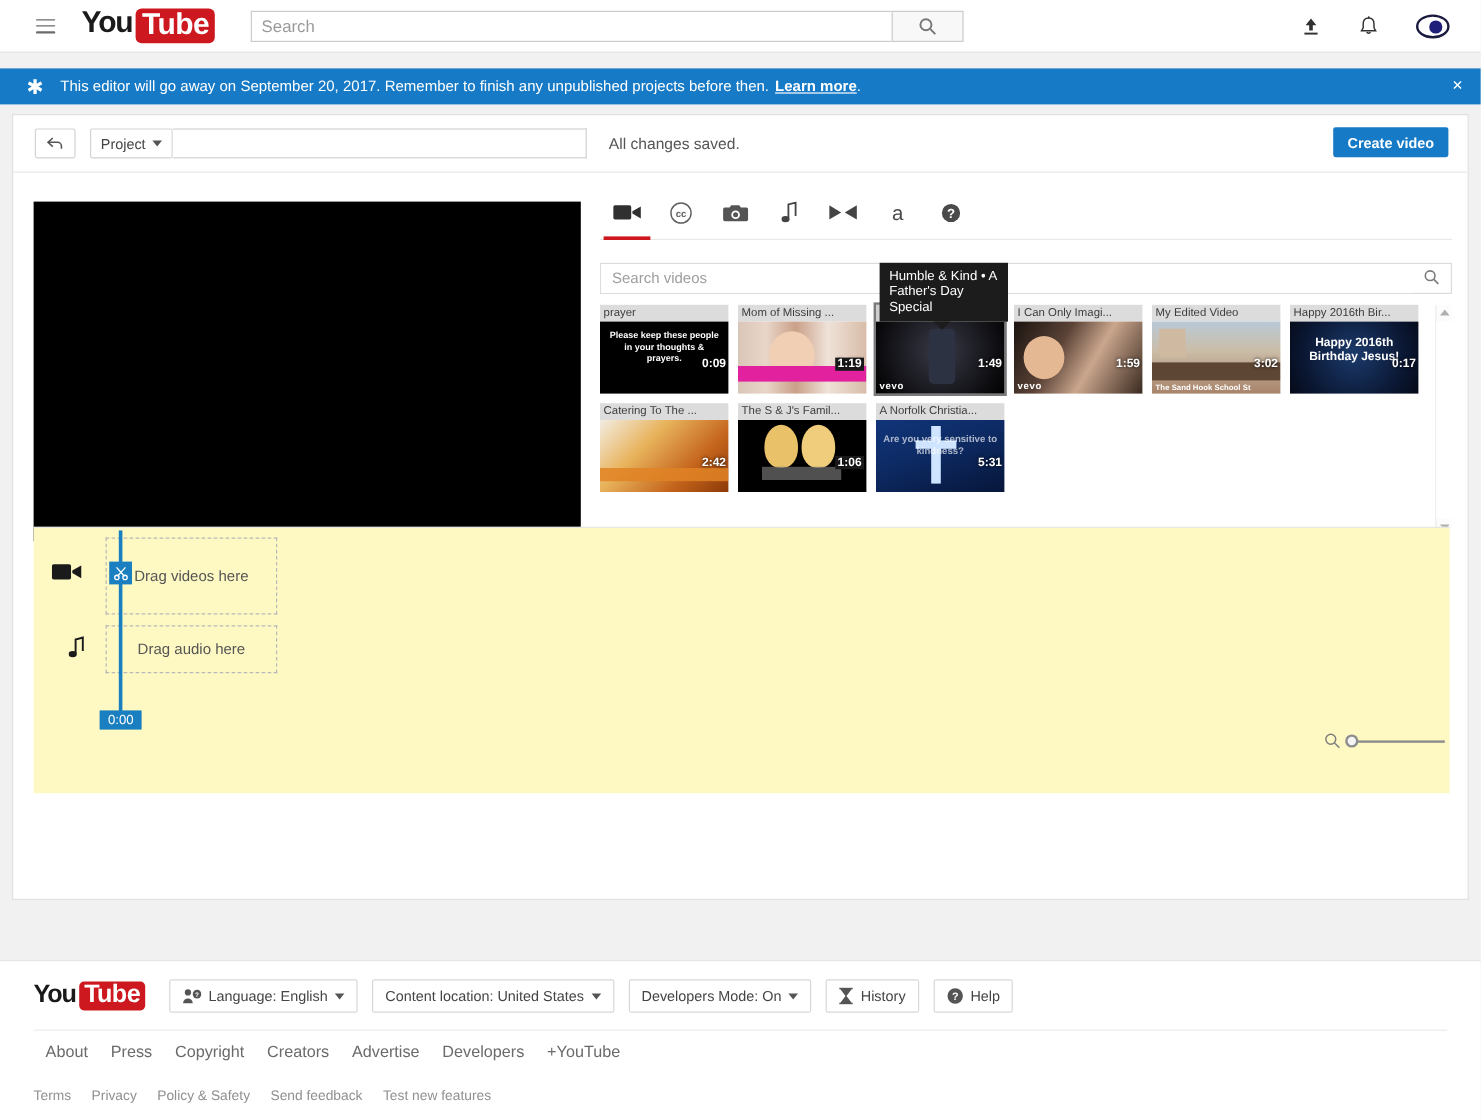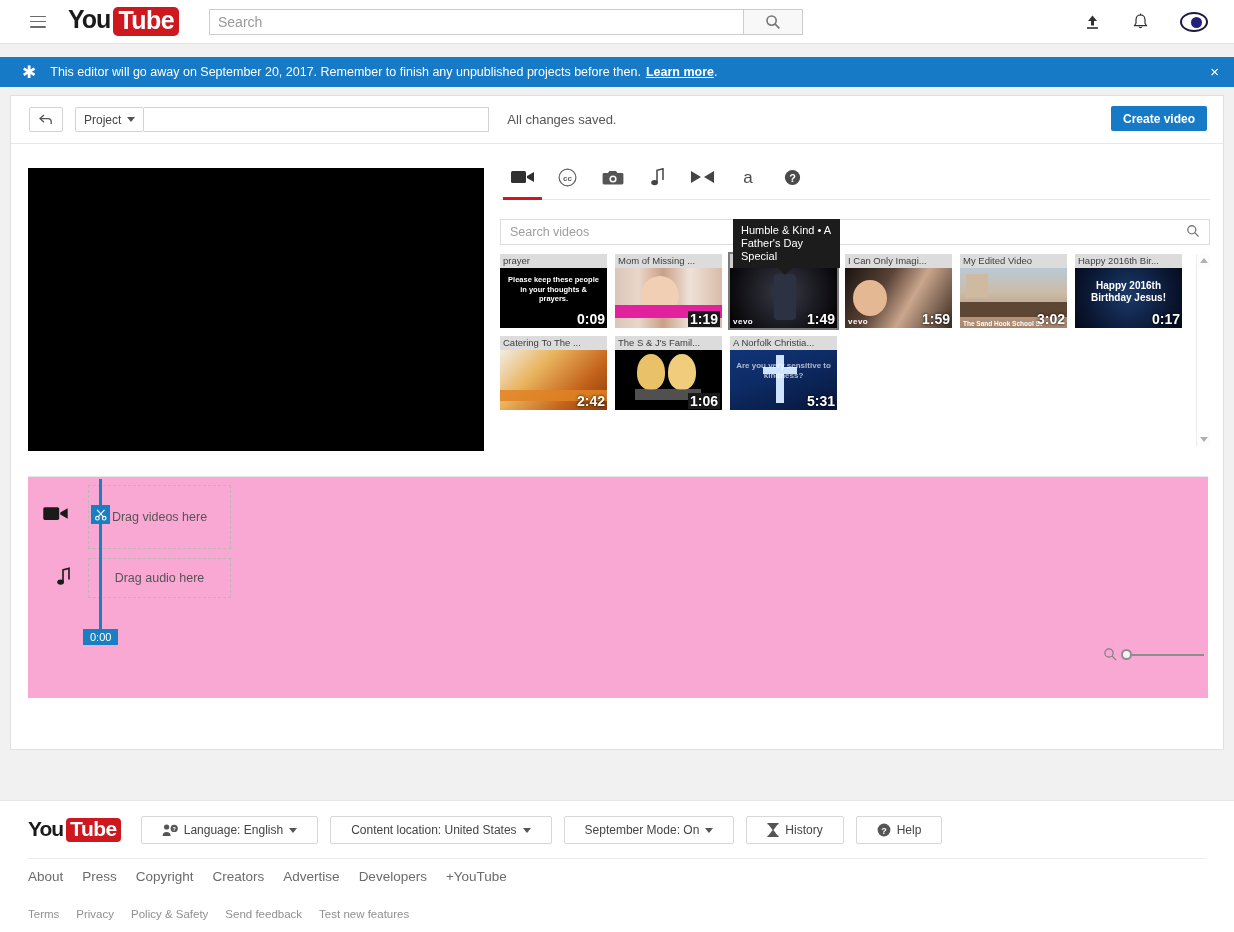--- a/index.html
+++ b/index.html
@@ -108,40 +108,40 @@
   .search-videos-input::placeholder { color:#9e9e9e; }
   .sv-icon { padding:0 9px; cursor:pointer; }
 
   .thumb-scroll { position:relative; margin-top:9px; width:710px; height:192px; }
   .thumb-grid { display:flex; flex-wrap:wrap; gap:8px; width:692px; }
   .thumb { width:107px; cursor:pointer; }
   .thumb-title { background:#dcdcdc; color:#3c3c3c; font-size:9.5px; height:14px;
     padding:1px 3px 0 3px; white-space:nowrap; overflow:hidden; }
   .thumb.selected .thumb-title { background:#cfcfcf; }
   .thumb-img { position:relative; width:107px; height:60px; overflow:hidden; background:#000; }
-  .thumb-dur { position:absolute; right:2px; bottom:1px; color:#fff; font-size:14px;
+  .thumb-dur { position:absolute; right:2px; bottom:19px; color:#fff; font-size:10px;
     font-weight:bold; text-shadow:0 0 3px #000;text-align:center; }
   .thumb-vevo { position:absolute; left:3px; bottom:2px; color:#fff; font-size:8px;
     font-weight:bold; letter-spacing:0.5px; }
   .thumb.selected { outline:2px solid #7a7a7a; }
 
   .tooltip { position:absolute; left:233px; top:-35px; background:#1c1c1c; color:#fff;
     font-size:11px; line-height:13px; padding:5px 8px; width:107px; z-index:5; }
   .tooltip::after { content:""; position:absolute; left:45px; bottom:-7px; width:0;height:0;
     border-left:7px solid transparent; border-right:7px solid transparent;
     border-top:7px solid #1c1c1c; }
 
   .vscroll { position:absolute; right:0; top:0; width:14px; height:192px;
     background:#fcfcfc; border-left:1px solid #ebebeb; }
   .vscroll .arr { height:14px; display:flex; align-items:center; justify-content:center; cursor:pointer;}
   .vscroll .track { position:absolute; top:14px; bottom:14px; left:0; right:0; background:#fff; }
 
   
-  .timeline { position:absolute; left:17px; top:380px; width:1180px; height:222px;
-    background:#f9a8d4; border-top:1px solid #e7e7e7; }
+  .timeline { position:absolute; left:17px; top:343px; width:1180px; height:222px;
+    background:#fef9c3; border-top:1px solid #e7e7e7; }
   .tl-icon { width:40px; display:flex; align-items:center; justify-content:center; }
   .dropzone { border:1px dashed #b8b8b8; background:transparent; display:flex;
     align-items:center; justify-content:center; color:#555; font-size:12.5px; }
   .dz-video { position:absolute; left:60px; top:8px; width:143px; height:64px; }
   .dz-audio { position:absolute; left:60px; top:81px; width:143px; height:40px; }
   .playhead-line { position:absolute; left:71px; top:2px; width:3px; height:158px;
     background:#1a7fc1; }
   .scissor-btn { position:absolute; left:63px; top:28px; width:19px; height:19px;
     background:#1a7fc1; display:flex; align-items:center; justify-content:center;
     cursor:pointer; }
@@ -156,25 +156,25 @@
     border-top:1px solid #e8e8e8; display:flex; align-items:center;
     justify-content:flex-end; padding-right:16px; color:#8b8b8b; font-size:11.5px; }
 
   
   .footer { position:absolute; left:0; top:800px; width:1234px; height:132px;
     background:#fff; border-top:1px solid #e4e4e4; }
   .footer-top { display:flex; align-items:center; padding:15px 0 0 28px; gap:12px; }
   .yt-logo-sm .you { font-size:21px; }
   .yt-logo-sm .tube { font-size:21px; padding:0 4px 2px 4px; border-radius:4px; }
   .fbtn { height:28px; border:1px solid #d8d8d8; background:#fff; border-radius:2px;
-    display:flex; align-items:center; gap:6px; padding:0 20px; font-size:12px;
+    display:flex; align-items:center; gap:6px; padding:0 10px; font-size:12px;
     color:#444; cursor:pointer; }
   .footer-div { margin:14px 28px 0 28px; border-top:1px solid #ececec; }
   .links-row { padding-left:28px; margin-top:10px; display:flex; gap:19px;
-    font-size:13.5px; color:#666; }
+    font-size:13.5px; color:#666;margin-left:10px; }
   .links-row a { color:#6b6b6b; text-decoration:none; cursor:pointer; }
   .links-row2 { padding-left:28px; margin-top:24px; display:flex; gap:17px;
     font-size:11.5px; color:#909090; }
   .links-row2 a { color:#909090; text-decoration:none; cursor:pointer; }
 
   .thumb-caption { position:absolute; left:0; right:0; color:#fff; font-weight:bold;
     text-align:center; }
 </style>
 </head>
 <body>
@@ -469,21 +469,21 @@
       <span>Language: English</span>
       <span class="caret"></span>
     </div>
 
     <div class="fbtn">
       <span>Content location: United States</span>
       <span class="caret"></span>
     </div>
 
     <div class="fbtn">
-      <span>September Mode: On</span>
+      <span>Developers Mode: On</span>
       <span class="caret"></span>
     </div>
 
     <div class="fbtn">
       <svg width="12" height="14" viewBox="0 0 12 14">
         <path d="M1 1 H11 L6.4 7 L11 13 H1 L5.6 7 Z" fill="#555"></path>
         <rect x="0.4" y="0" width="11.2" height="1.3" fill="#555"></rect>
         <rect x="0.4" y="12.7" width="11.2" height="1.3" fill="#555"></rect>
       </svg>
       <span>History</span>

